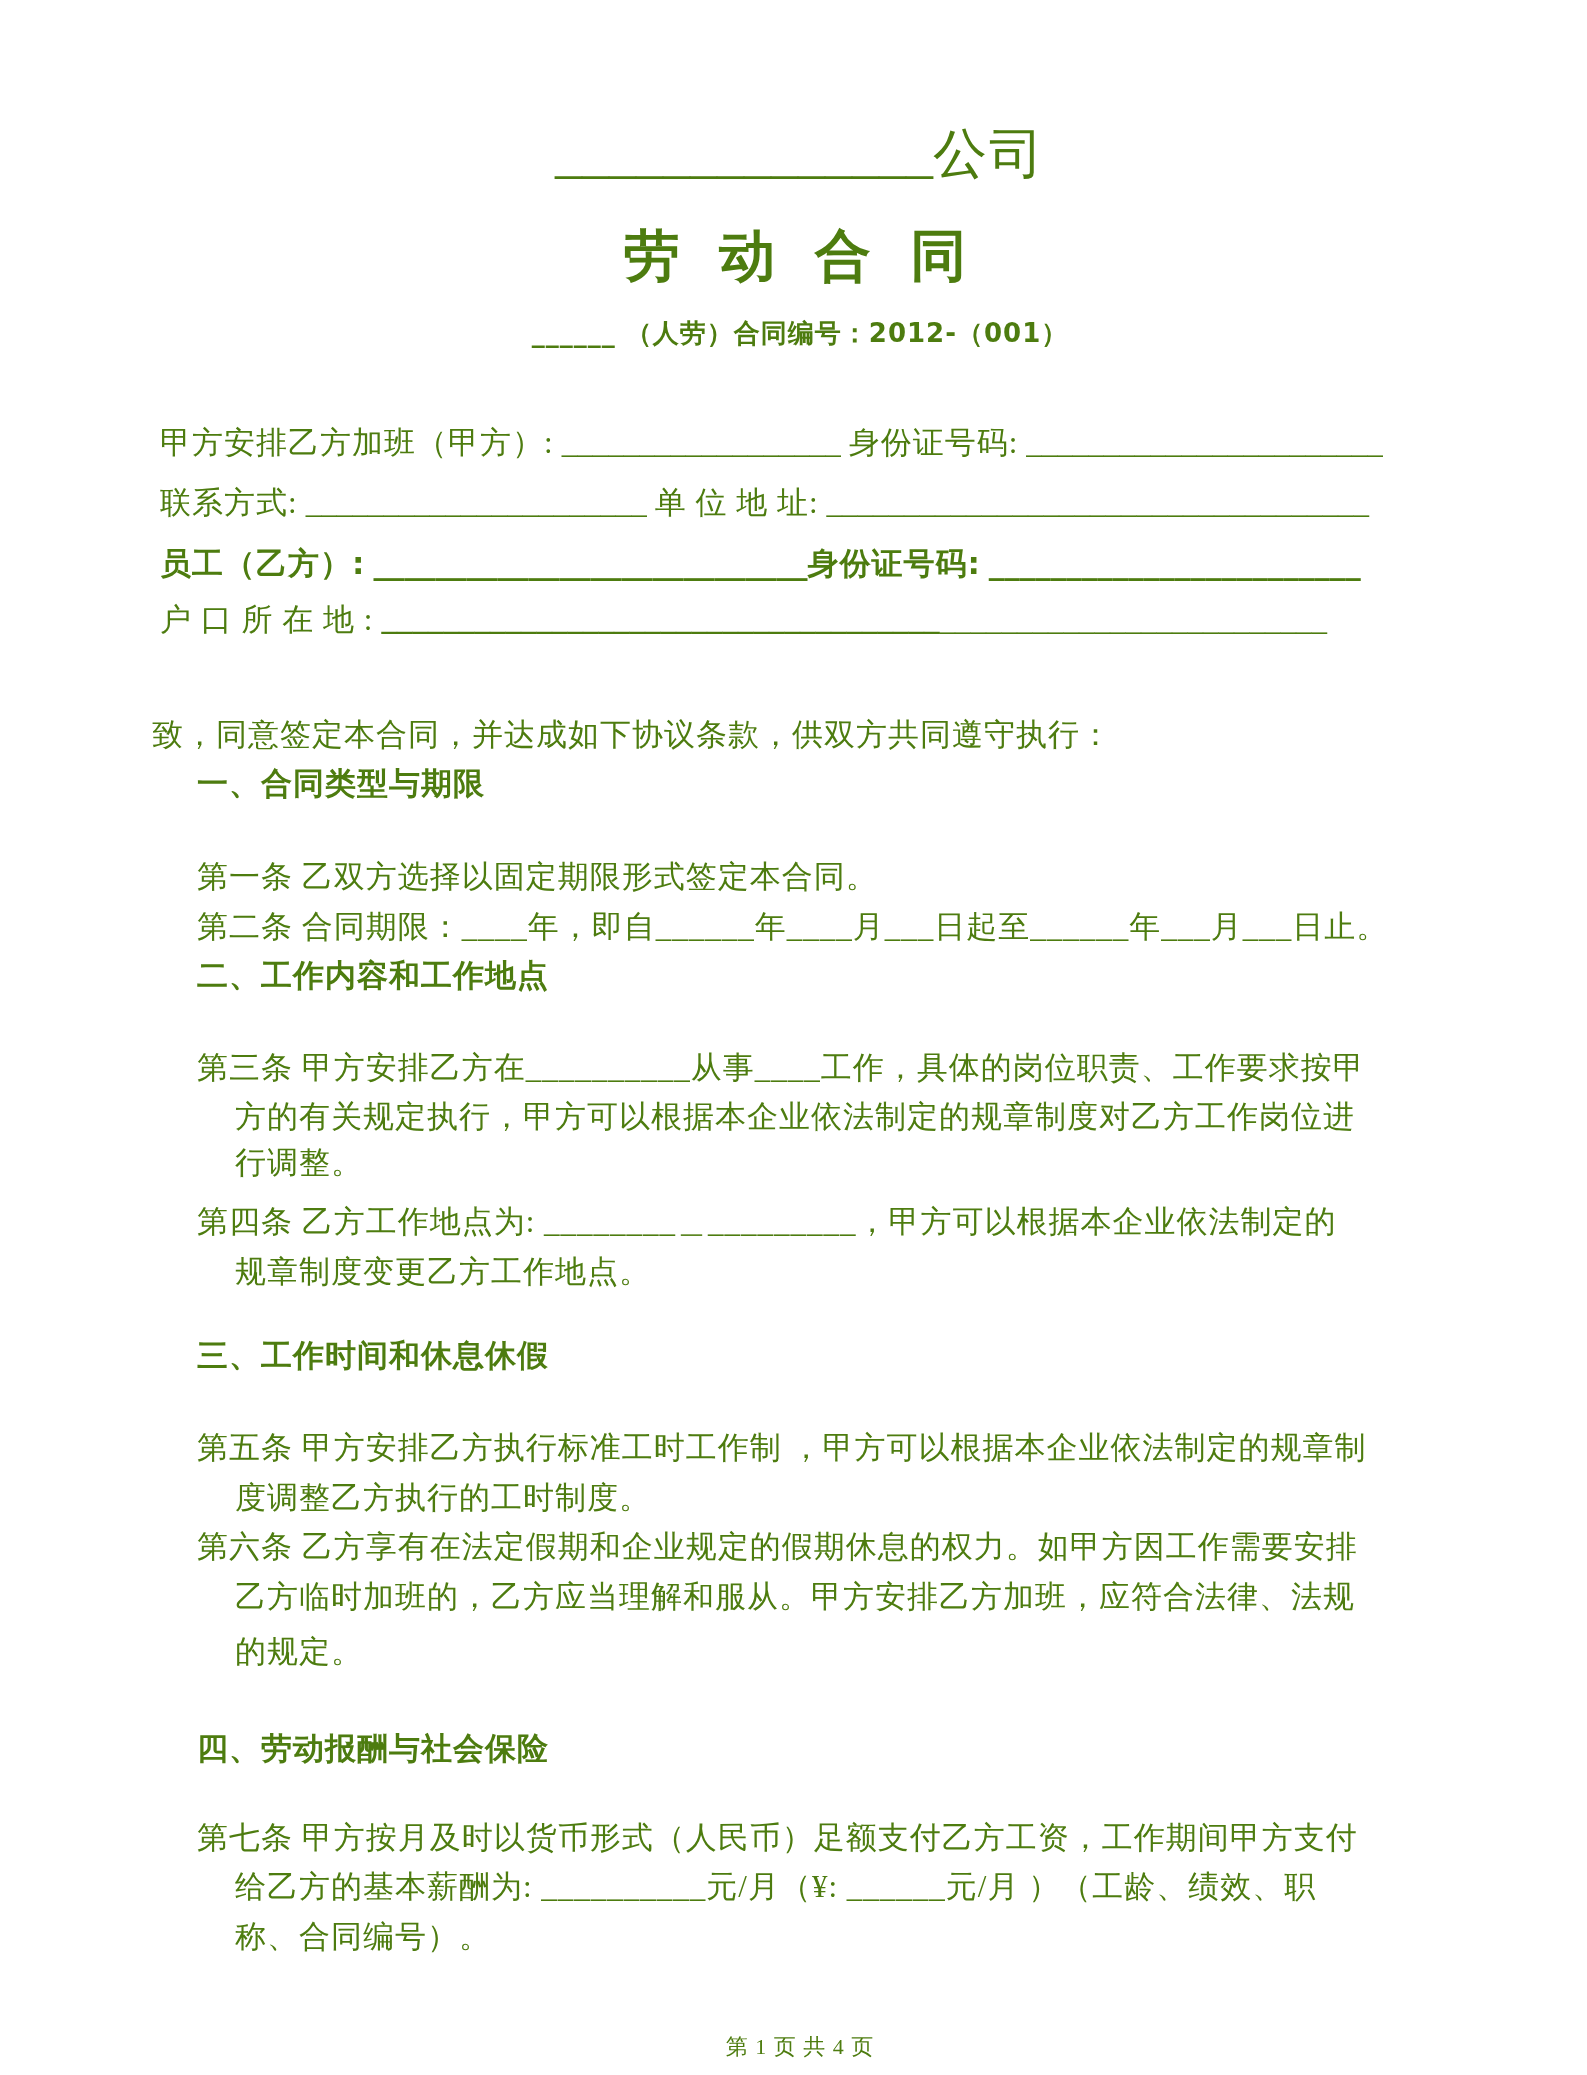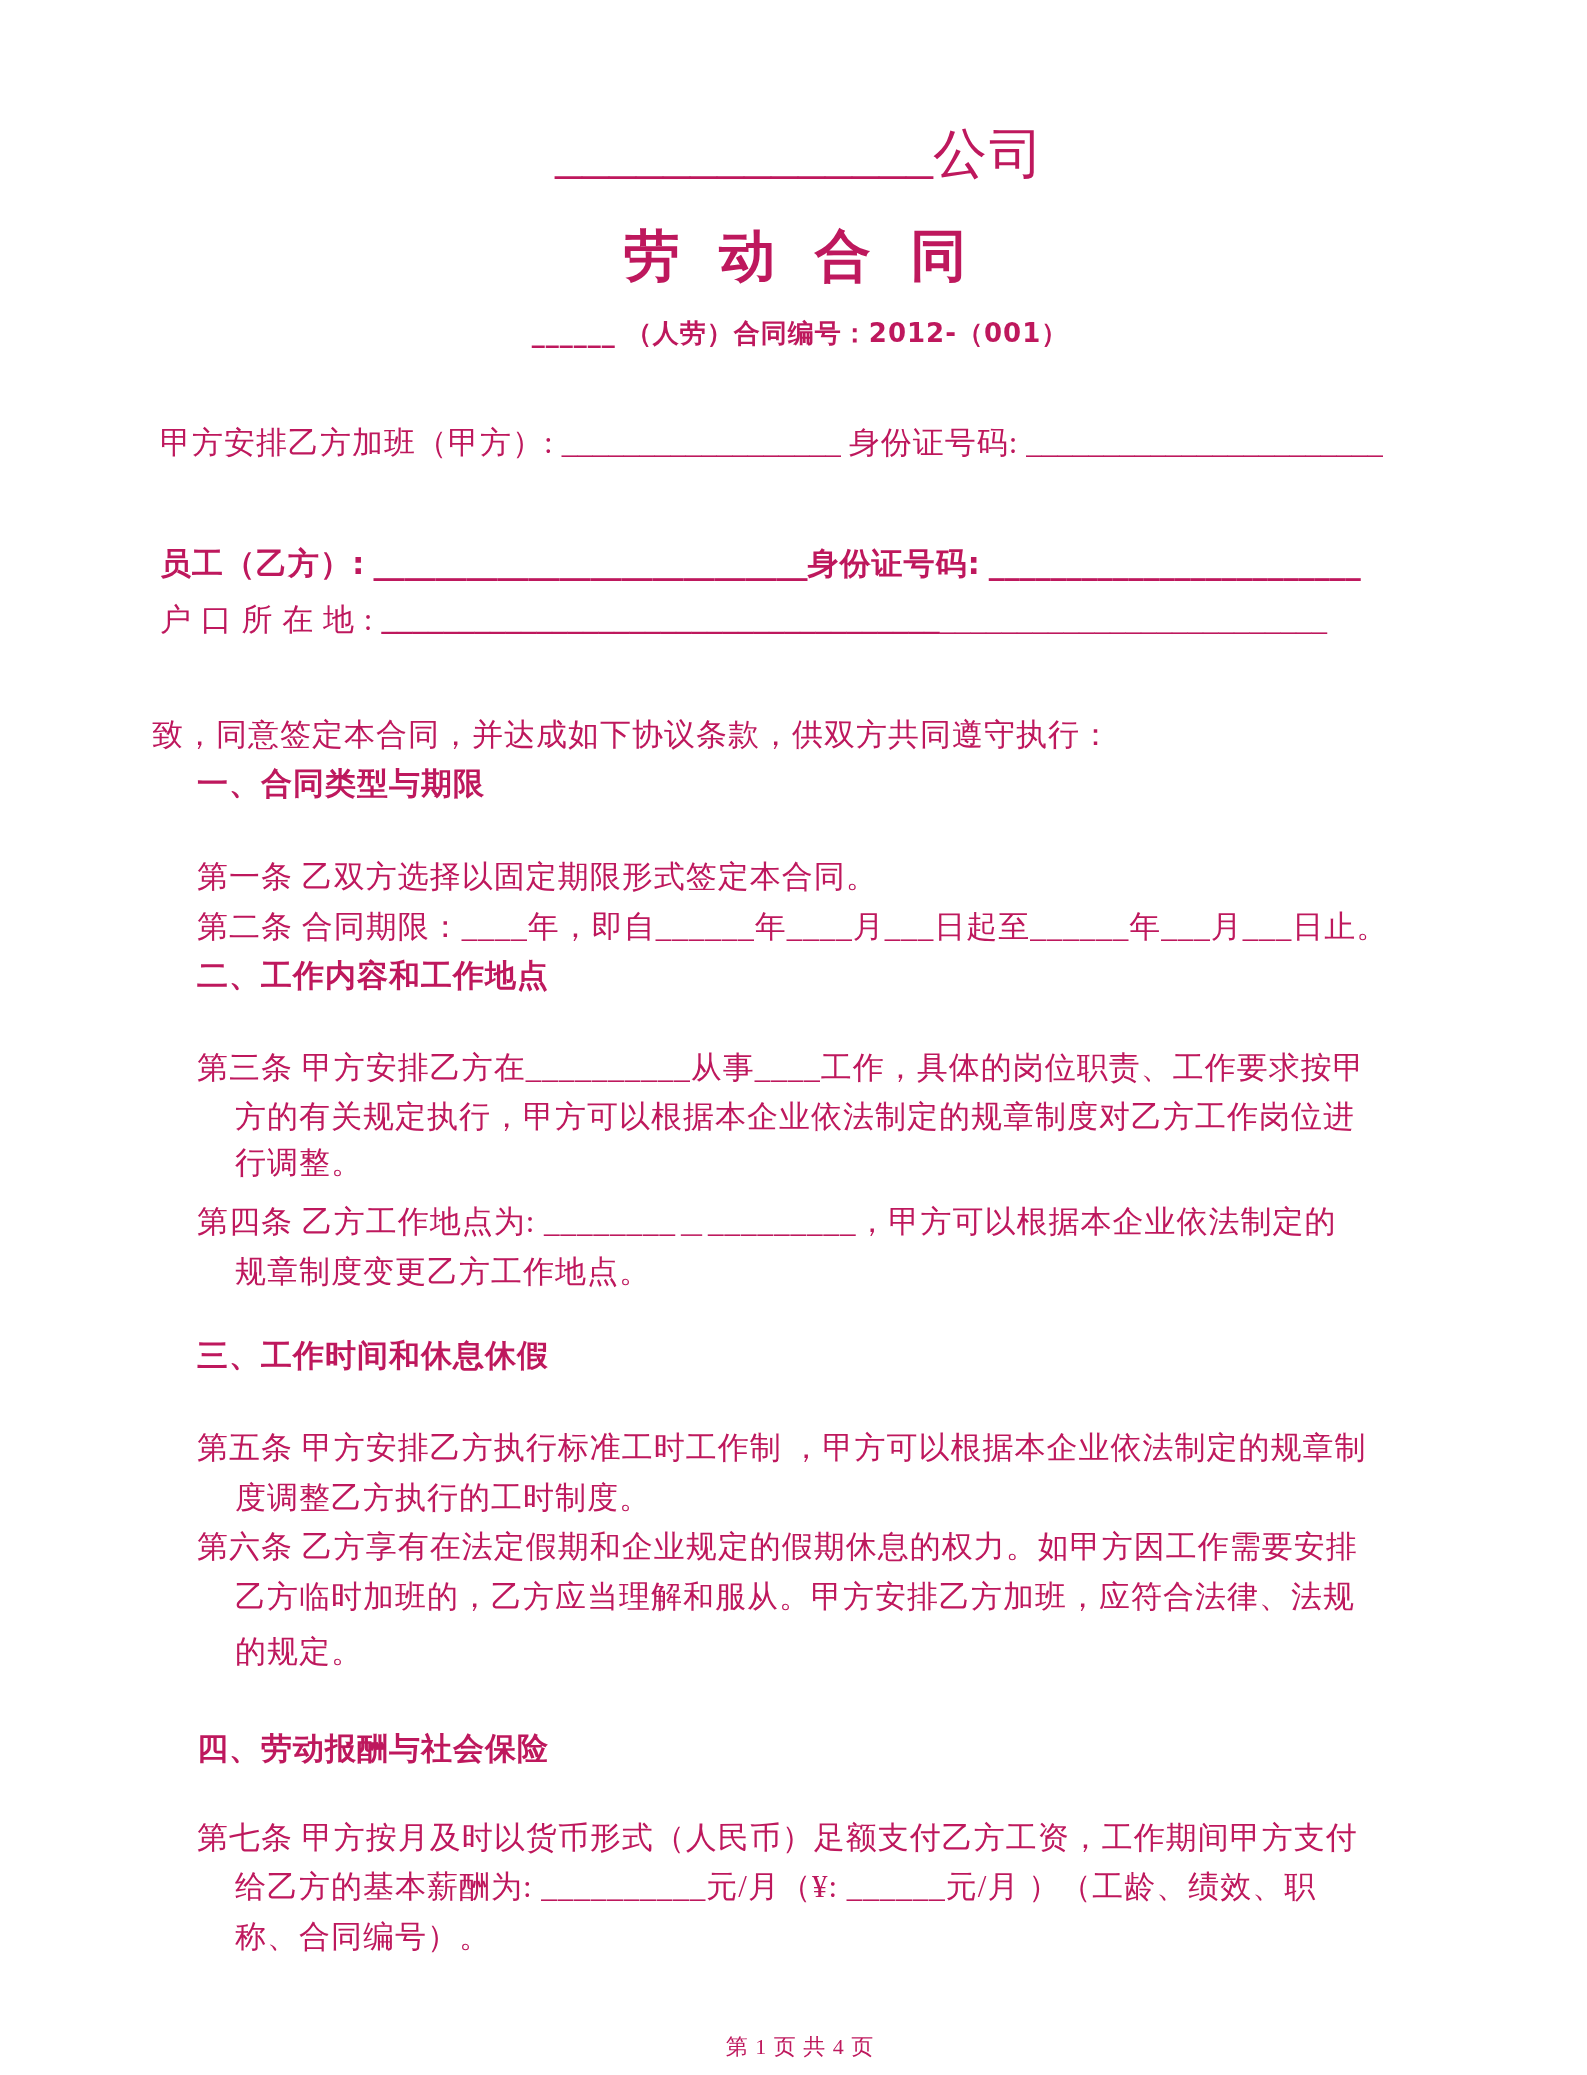--- a/index.html
+++ b/index.html
@@ -5,21 +5,21 @@
   html, body {
     margin: 0;
     padding: 0;
     background: #ffffff;
   }
   #page {
     position: relative;
     width: 1587px;
     height: 2075px;
     background: #ffffff;
-    color: #be185d;
+    color: #4d7c0f;
     font-family: "Liberation Serif", "DejaVu Serif", serif;
     overflow: hidden;
   }
   .line {
     position: absolute;
     font-size: 31px;
     line-height: 50px;
     white-space: nowrap;
     letter-spacing: 1px;
   }
@@ -69,20 +69,23 @@
   </div>
 
   <div class="line center-col main-title bold-sans">劳 动 合 同</div>
 
   <div class="line center-col contract-no bold-sans">______ （人劳）合同编号：2012-（001）</div>
 
   <div class="line" style="top:418px; left:160px;">
     <span>甲方安排乙方加班（甲方）:</span><span class="gap-s"></span><span class="blank">__________________</span><span class="gap-s"></span><span>身份证号码:</span><span class="gap-s"></span><span class="blank">_______________________</span>
   </div>
 
+  <div class="line" style="top:478px; left:160px;">
+    <span>联系方式:</span><span class="gap-s"></span><span class="blank">______________________</span><span class="gap-s"></span><span>单 位 地 址:</span><span class="gap-s"></span><span class="blank">___________________________________</span>
+  </div>
 
   <div class="line bold-sans" style="top:538px; left:160px;">
     <span>员工（乙方）:</span><span class="gap-s"></span><span class="blank">____________________________</span><span>身份证号码:</span><span class="gap-s"></span><span class="blank">________________________</span>
   </div>
 
   <div class="line" style="top:595px; left:160px;">
     <span>户 口 所 在 地 :</span><span class="gap-s"></span><span class="blank-bold">____________________________________</span><span class="blank">_________________________</span>
   </div>
 
   <div class="line" style="top:710px; left:152px;">致，同意签定本合同，并达成如下协议条款，供双方共同遵守执行：</div>

